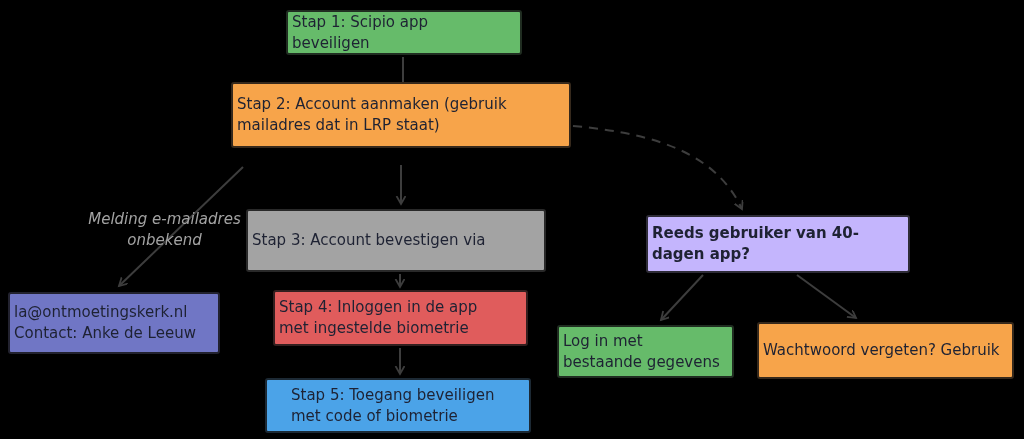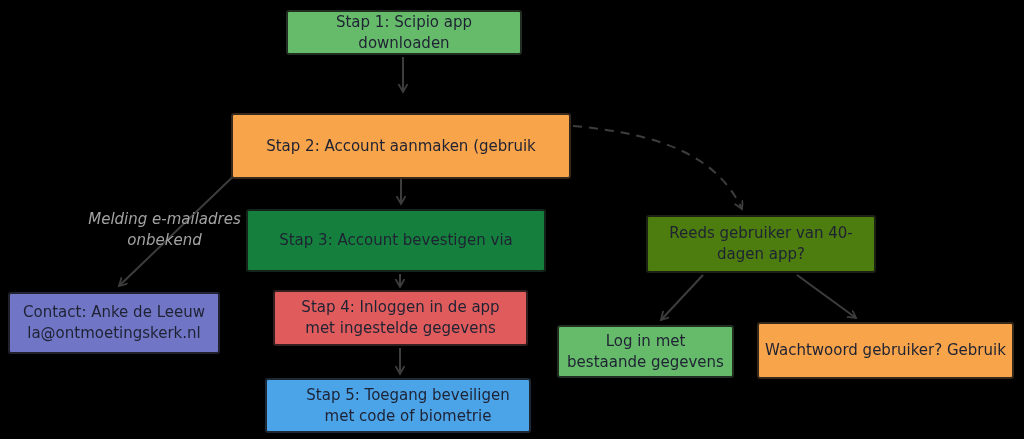--- a/index.html
+++ b/index.html
@@ -6,21 +6,21 @@
   #canvas{
     position:relative;
     width:1024px;height:439px;
     background:#000;
     font-family:"DejaVu Sans", sans-serif;
     overflow:hidden;
   }
   .node{
     position:absolute;
     display:flex;flex-direction:column;
-    align-items:center;justify-content:center;
+    align-items:flex-start;justify-content:center;
     text-align:center;
     color:#1e2233;
     font-size:15px;line-height:1.4;
     border:2px solid rgba(20,20,20,0.85);
     border-radius:3px;
     box-sizing:border-box;
     padding:2px 4px;
   }
   .edge-label{
     position:absolute;
@@ -50,58 +50,59 @@
     <path d="M243,167 L119,286" fill="none" stroke="#3d3d3d" stroke-width="2" marker-end="url(#ah)"></path>
     <path d="M573,126 C665,134 718,158 742,209" fill="none" stroke="#3d3d3d" stroke-width="2" stroke-dasharray="9 7" marker-end="url(#ah)"></path>
     <path d="M400,274 L400,287" fill="none" stroke="#3d3d3d" stroke-width="2" marker-end="url(#ah)"></path>
     <path d="M400,348 L400,374" fill="none" stroke="#3d3d3d" stroke-width="2" marker-end="url(#ah)"></path>
     <path d="M703,275 L661,320" fill="none" stroke="#3d3d3d" stroke-width="2" marker-end="url(#ah)"></path>
     <path d="M797,275 L856,318" fill="none" stroke="#3d3d3d" stroke-width="2" marker-end="url(#ah)"></path>
   </svg>
 
   <div class="node" style="left: 286px; top: 10px; width: 236px; height: 45px; background-color: rgb(102, 187, 106);">
     <div>Stap 1: Scipio app</div>
-    <div>downloaden</div>
+    <div>beveiligen</div>
   </div>
 
-  <div class="node" style="left: 231px; top: 113px; width: 340px; height: 66px; background-color: rgb(247, 164, 74);">
+  <div class="node" style="left: 231px; top: 82px; width: 340px; height: 66px; background-color: rgb(247, 164, 74);">
     <div>Stap 2: Account aanmaken (gebruik</div>
+    <div>mailadres dat in LRP staat)</div>
   </div>
 
-  <div class="node" style="left: 246px; top: 209px; width: 300px; height: 63px; background-color: #15803d;">
+  <div class="node" style="left: 246px; top: 209px; width: 300px; height: 63px; background-color: #a3a3a3;">
     <div>Stap 3: Account bevestigen via</div>
   </div>
 
   <div class="node" style="left: 273px; top: 290px; width: 255px; height: 56px; background-color: rgb(224, 92, 92);">
     <div>Stap 4: Inloggen in de app</div>
-    <div>met ingestelde gegevens</div>
+    <div>met ingestelde biometrie</div>
   </div>
 
   <div class="node" style="left: 265px; top: 378px; width: 266px; height: 55px; background-color: rgb(75, 163, 232); padding-left: 24px;">
     <div>Stap 5: Toegang beveiligen</div>
     <div>met code of biometrie</div>
   </div>
 
-  <div class="node" style="left: 646px; top: 215px; width: 230px; height: 58px; background-color: #4d7c0f;">
+  <div class="node" style="left: 646px; top: 215px; width: 264px; height: 58px; background-color: #c4b5fd; font-weight: bold;">
     <div>Reeds gebruiker van 40-</div>
     <div>dagen app?</div>
   </div>
 
   <div class="node" style="left: 557px; top: 325px; width: 177px; height: 53px; background-color: rgb(102, 187, 106);">
     <div>Log in met</div>
     <div>bestaande gegevens</div>
   </div>
 
   <div class="node" style="left: 757px; top: 322px; width: 257px; height: 57px; background-color: rgb(247, 164, 74);">
-    <div>Wachtwoord gebruiker? Gebruik</div>
+    <div>Wachtwoord vergeten? Gebruik</div>
   </div>
 
   <div class="node" style="left: 8px; top: 292px; width: 212px; height: 62px; background-color: rgb(112, 118, 197);">
+    <div>la@ontmoetingskerk.nl</div>
     <div>Contact: Anke de Leeuw</div>
-    <div>la@ontmoetingskerk.nl</div>
   </div>
 
   <div class="edge-label" style="left: 82px; top: 209px; width: 165px; color: #a3a3a3;">
     <div>Melding e-mailadres</div>
     <div>onbekend</div>
   </div>
 
 </div>
 
 </body></html>

